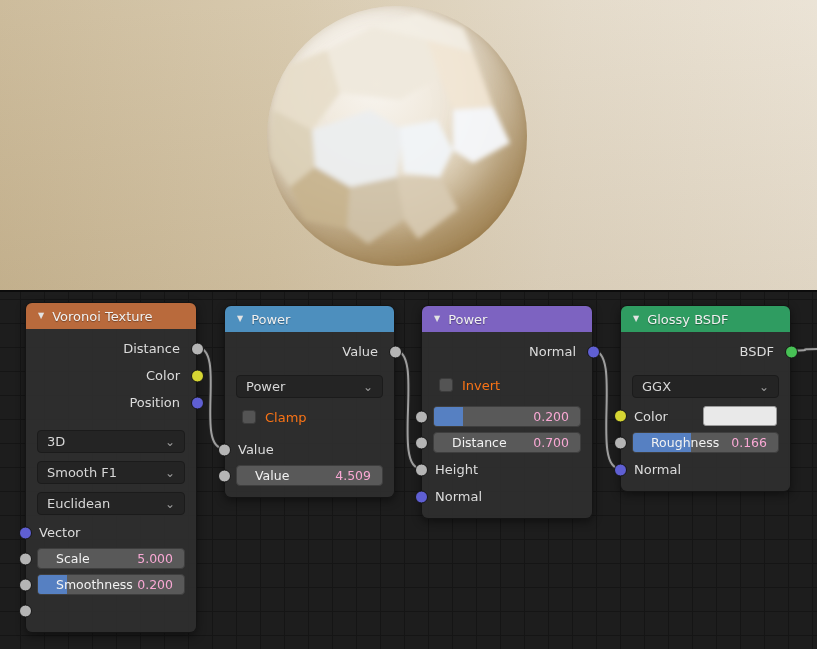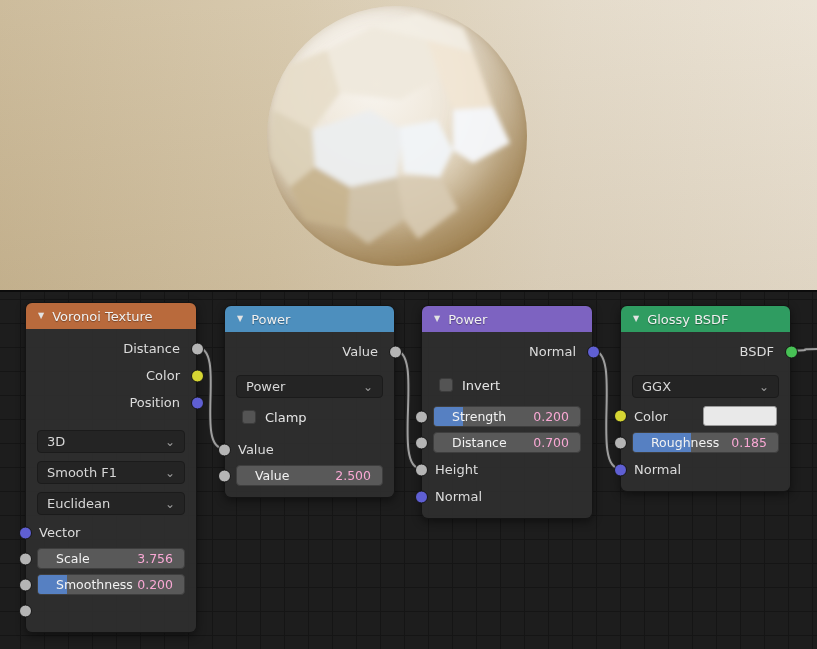--- a/index.html
+++ b/index.html
@@ -44,21 +44,21 @@
 
   .row { position:relative; }
   .row-out { height:27px; line-height:27px; text-align:right; padding-right:16px; color:#dcdcdc; }
   .row-label { height:27px; line-height:27px; padding-left:13px; color:#dcdcdc; }
   .row-dd { height:31px; padding:4px 11px; }
   .dd { height:23px; background:#242424; border:1px solid #1b1b1b; border-radius:4px;
     display:flex; align-items:center; padding:0 9px; color:#d6d6d6; }
   .dd .chev { margin-left:auto; color:#9a9a9a; font-size:12px; line-height:1; }
   .row-chk { height:30px; display:flex; align-items:center; padding-left:17px; }
   .chkbox { width:14px; height:14px; background:#545454; border:1px solid #3c3c3c; border-radius:3px; }
-  .row-chk .lbl { margin-left:9px; color:#e5e5e5; }
+  .row-chk .lbl { margin-left:9px; color:#f97316; }
   .row-slider { height:26px; padding:2px 11px 3px; }
   .slider { position:relative; height:21px; background:#595959; border-radius:4px; overflow:hidden;
     border:1px solid #3e3e3e; }
   .slider .fill { position:absolute; left:0; top:0; bottom:0; background:#5680c2; }
   .slider .slbl { position:absolute; left:0; right:0; top:0; bottom:0; line-height:19px;
     padding-left:18px; color:#f2f2f2; font-size:12.5px; }
   .slider .sval { position:absolute; right:11px; top:0; bottom:0; line-height:19px;
     color:#f9a8d4; font-size:12.5px; }
   .row-color { height:28px; display:flex; align-items:center; padding:0 13px; }
   .row-color .lbl { color:#dcdcdc; }
@@ -138,21 +138,21 @@
               <div class="dd">
                 <span>Euclidean</span>
                 <span class="chev">⌄</span>
               </div>
             </div>
             <div class="row row-label"><span class="socket l" style="background: rgb(95, 95, 211);"></span><span>Vector</span></div>
             <div class="row row-slider">
               <span class="socket l" style="background: rgb(181, 181, 181);"></span>
               <div class="slider">
                 <span class="slbl">Scale</span>
-                <span class="sval">3.756</span>
+                <span class="sval">5.000</span>
               </div>
             </div>
             <div class="row row-slider">
               <span class="socket l" style="background: rgb(181, 181, 181);"></span>
               <div class="slider">
                 <div class="fill" style="width: 20%;"></div>
                 <span class="slbl">Smoothness</span>
                 <span class="sval">0.200</span>
               </div>
             </div>
@@ -179,21 +179,21 @@
             <div class="row row-chk">
               <span class="chkbox"></span>
               <span class="lbl">Clamp</span>
             </div>
             <div style="height: 4px;"></div>
             <div class="row row-label"><span class="socket l" style="background: rgb(181, 181, 181);"></span><span>Value</span></div>
             <div class="row row-slider">
               <span class="socket l" style="background: rgb(181, 181, 181);"></span>
               <div class="slider">
                 <span class="slbl">Value</span>
-                <span class="sval">2.500</span>
+                <span class="sval">4.509</span>
               </div>
             </div>
             <div style="height: 8px;"></div>
           </div>
         </div>
         <div class="node" style="left: 421px; top: 13px; width: 172px;">
           <div class="node-header" style="background: rgb(125, 99, 193);">
             <span class="tri">▼</span>
             <span class="ttl">Power</span>
           </div>
@@ -202,21 +202,20 @@
             <div style="height: 5px;"></div>
             <div class="row row-chk">
               <span class="chkbox"></span>
               <span class="lbl">Invert</span>
             </div>
             <div style="height: 4px;"></div>
             <div class="row row-slider">
               <span class="socket l" style="background: rgb(181, 181, 181);"></span>
               <div class="slider">
                 <div class="fill" style="width: 20%;"></div>
-                <span class="slbl">Strength</span>
                 <span class="sval">0.200</span>
               </div>
             </div>
             <div class="row row-slider">
               <span class="socket l" style="background: rgb(181, 181, 181);"></span>
               <div class="slider">
                 <span class="slbl">Distance</span>
                 <span class="sval">0.700</span>
               </div>
             </div>
@@ -242,21 +241,21 @@
             <div class="row row-color">
               <span class="socket l" style="background: rgb(213, 213, 51);"></span>
               <span class="lbl">Color</span>
               <div class="swatch" style="background: rgb(233, 233, 233);"></div>
             </div>
             <div class="row row-slider">
               <span class="socket l" style="background: rgb(181, 181, 181);"></span>
               <div class="slider">
                 <div class="fill" style="width: 40%;"></div>
                 <span class="slbl">Roughness</span>
-                <span class="sval">0.185</span>
+                <span class="sval">0.166</span>
               </div>
             </div>
             <div class="row row-label"><span class="socket l" style="background: rgb(95, 95, 211);"></span><span>Normal</span></div>
             <div style="height: 8px;"></div>
           </div>
         </div>
       </div>
   </div>
 
 </div>

